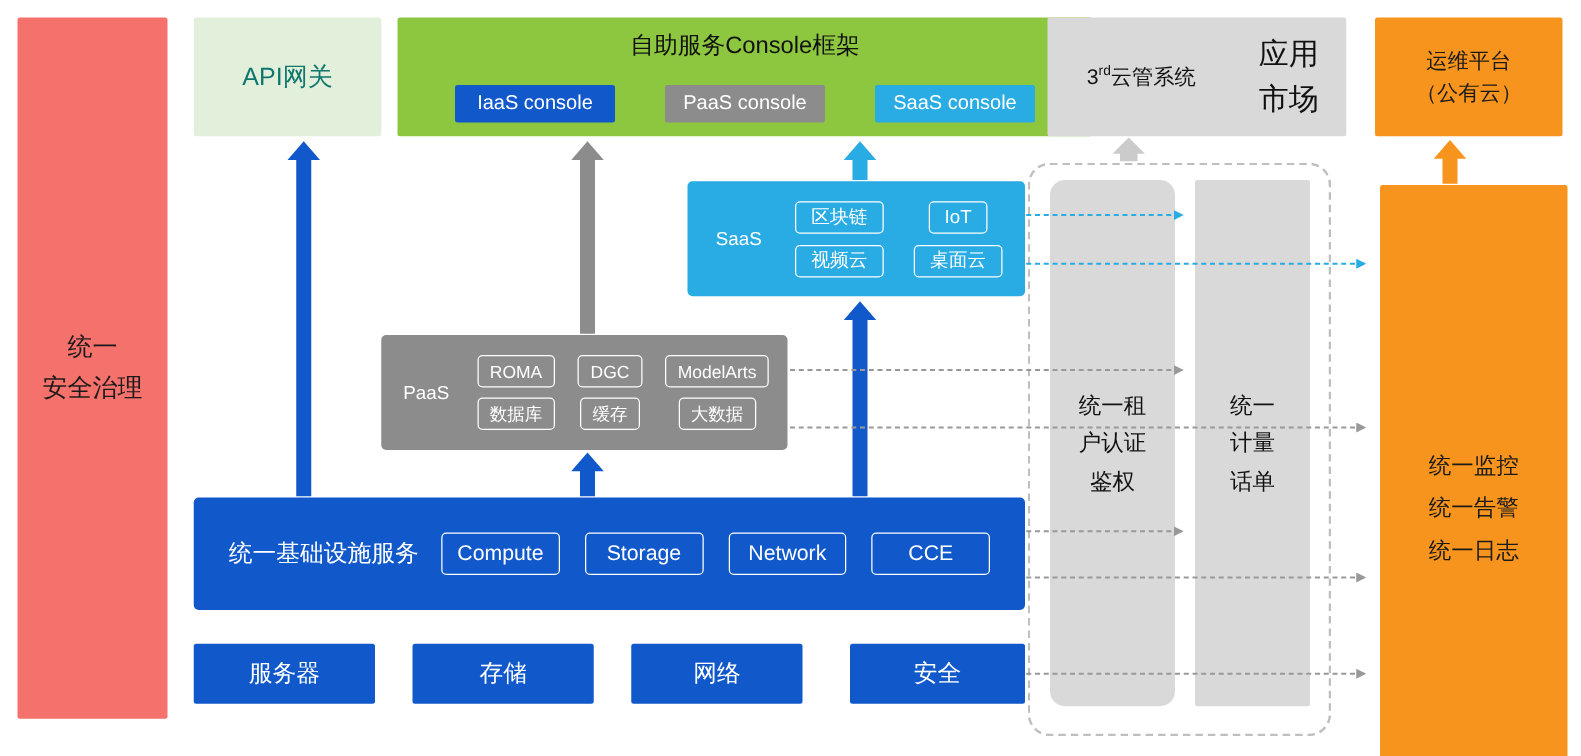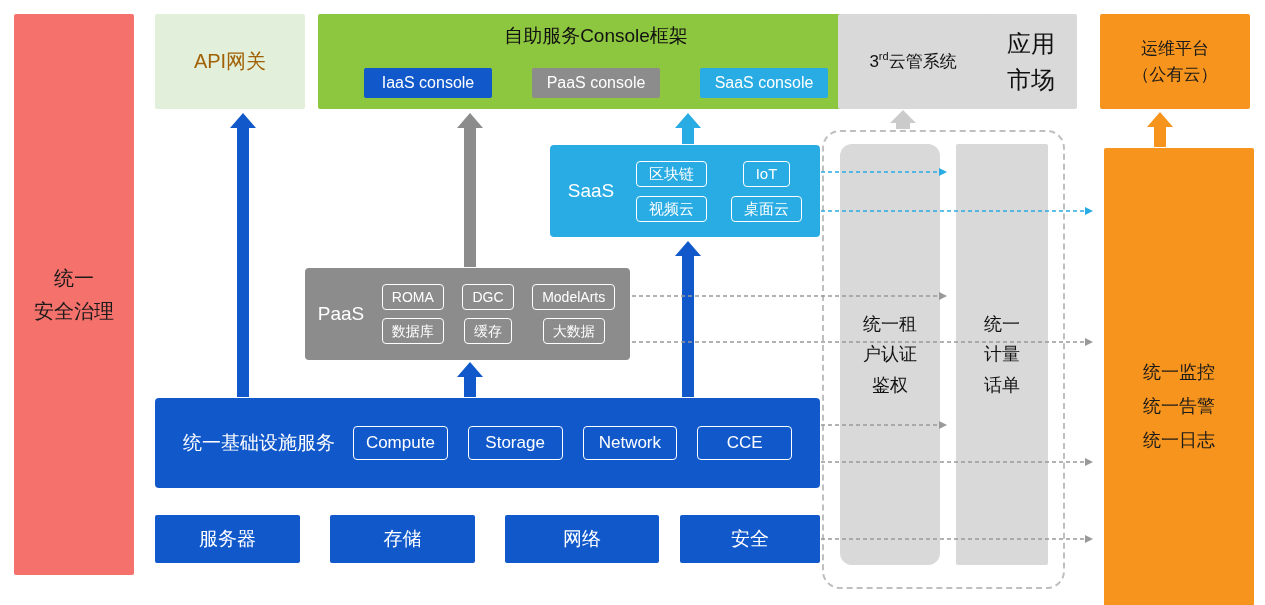--- a/index.html
+++ b/index.html
@@ -14,21 +14,21 @@
   .center { display:flex; align-items:center; justify-content:center; text-align:center; }
   .pre { white-space:pre-line; }
 
   
   .security-bar {
     left:14px; top:14px; width:120px; height:561px;
     background:var(--red,#F5716C); color:#1a1a1a; font-size:20px; line-height:1.65; border-radius:2px;
   }
   .api-gateway {
     left:155px; top:14px; width:150px; height:95px;
-    background:var(--light-green,#E2EFDA); color:#a16207; font-size:20px; border-radius:2px;
+    background:var(--light-green,#E2EFDA); color:#0f766e; font-size:20px; border-radius:2px;
   }
   .console-frame {
     left:318px; top:14px; width:556px; height:95px;
     background:var(--green,#8DC63F); border-radius:2px;
   }
   .console-title {
     position:absolute; top:9px; left:0; right:0; text-align:center;
     font-size:19px; color:#111111;
   }
   .console-row {
@@ -61,21 +61,21 @@
   .saas-box {
     left:550px; top:145px; width:270px; height:92px;
     background:var(--cyan,#29ABE3); border-radius:4px;
     display:flex; align-items:center; color:#ffffff;
   }
   .paas-box {
     left:305px; top:268px; width:325px; height:92px;
     background:var(--gray,#8C8C8C); border-radius:4px;
     display:flex; align-items:center; color:#ffffff;
   }
-  .band-label { width:82px; text-align:center; font-size:19px; flex:0 0 auto; }
+  .band-label { width:82px; text-align:center; font-size:15px; flex:0 0 auto; }
   .paas-box .band-label { width:72px; }
   .mini-grid {
     flex:1; display:grid; justify-items:center; align-items:center;
     margin-right:14px;
   }
   .saas-grid { grid-template-columns:auto auto; gap:9px 16px; }
   .paas-grid { grid-template-columns:auto auto auto; gap:8px 9px; margin-right:10px; }
   .mini-chip {
     border:1.5px solid #ffffff; border-radius:4px; padding:2px 12px;
     font-size:15px; line-height:20px; white-space:nowrap;
@@ -96,21 +96,21 @@
     font-size:17px; height:34px; white-space:nowrap;
   }
 
   
   .hw-box {
     top:515px; height:48px; background:var(--blue,#1159CB);
     color:#ffffff; font-size:19px; border-radius:2px;
   }
   .hw-1 { left:155px; width:145px; }
   .hw-2 { left:330px; width:145px; }
-  .hw-3 { left:505px; width:154px; }
+  .hw-3 { left:505px; width:137px; }
   .hw-4 { left:680px; width:140px; }
 
   
   .dashed-frame {
     left:822px; top:130px; width:243px; height:459px;
     border:2px dashed var(--dash-border,#BFBFBF); border-radius:18px;
   }
   .auth-bar {
     left:840px; top:144px; width:100px; height:421px;
     background:var(--light-gray,#D9D9D9); color:#111111; font-size:18px; line-height:1.7; border-radius:12px;

